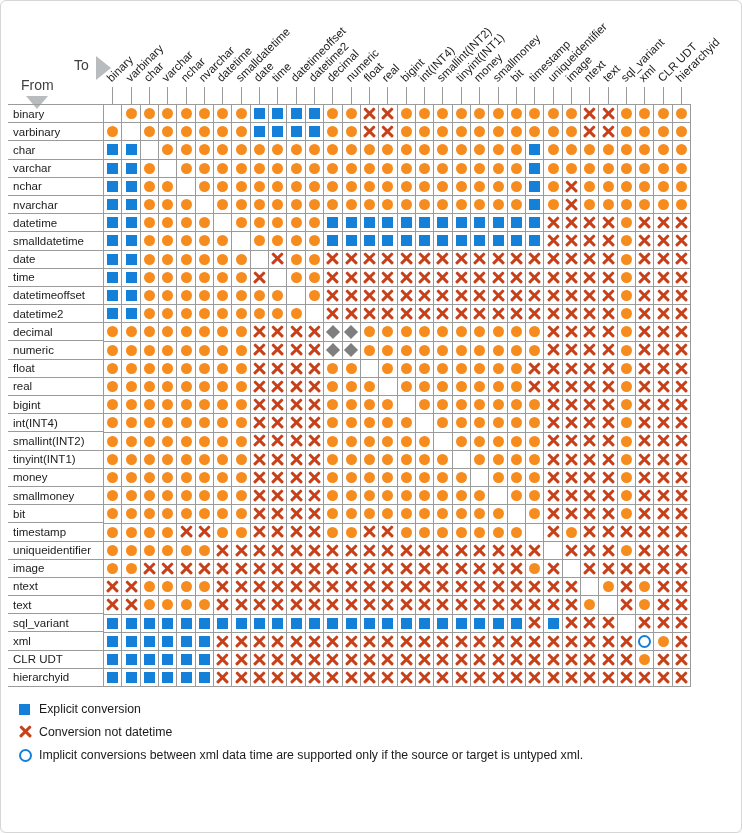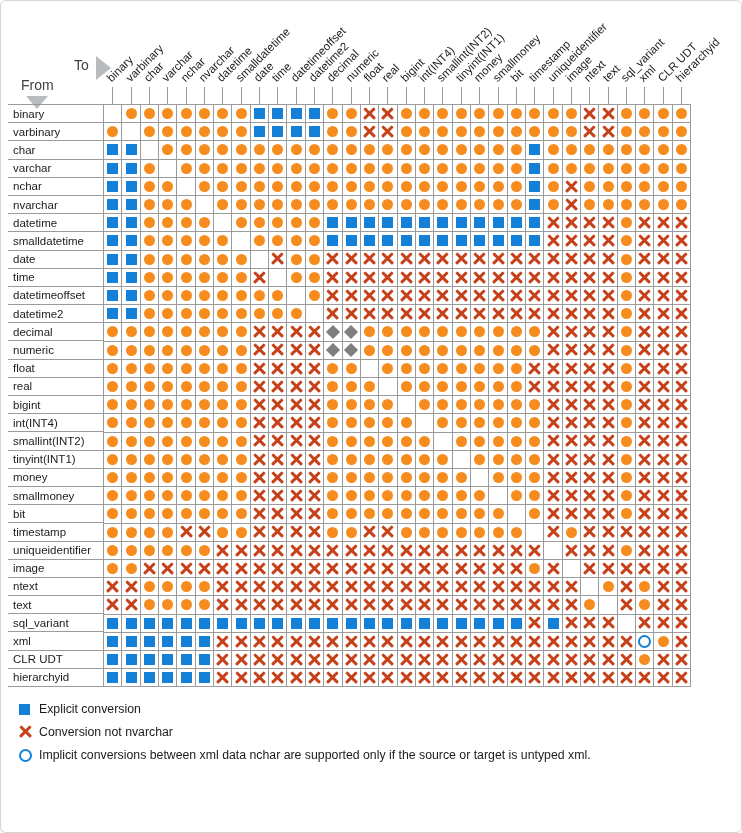--- a/index.html
+++ b/index.html
@@ -3245,24 +3245,24 @@
       </span>
       <span class="legend-text">
         <div>Explicit conversion</div>
       </span>
     </div>
     <div class="legend-item">
       <span class="legend-icon">
         <span class="sx"></span>
       </span>
       <span class="legend-text">
-        <div>Conversion not nvarchar</div>
+        <div>Conversion not datetime</div>
       </span>
     </div>
     <div class="legend-item">
       <span class="legend-icon">
         <span class="so"></span>
       </span>
       <span class="legend-text">
-        <div>Implicit conversions between xml data nchar are supported only if the source or target is untyped xml.</div>
+        <div>Implicit conversions between xml data time are supported only if the source or target is untyped xml.</div>
       </span>
     </div>
   </div>
 
 </body></html>

